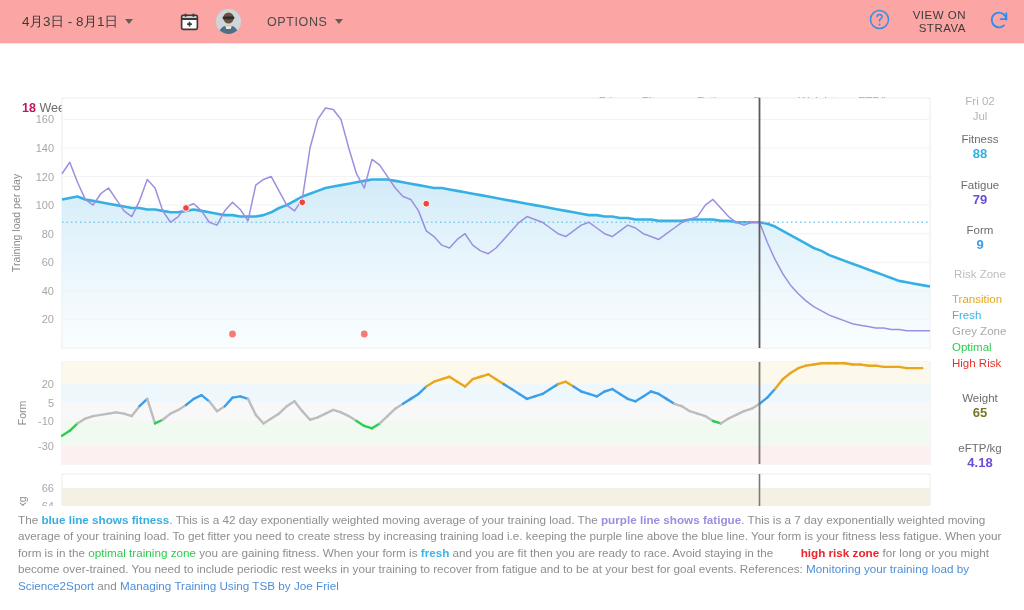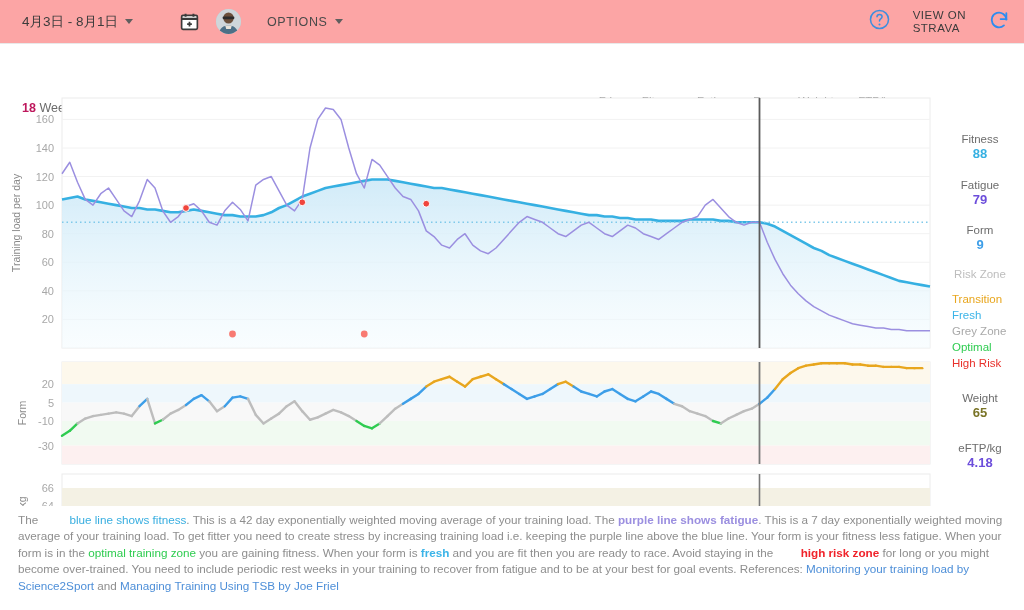--- a/index.html
+++ b/index.html
@@ -47,21 +47,21 @@
     margin-left:26px;
     font-size:12.5px; letter-spacing:0.6px;
     color:#4a4a4a; cursor:pointer; font-weight:500;
   }
   .topbar-right {
     margin-left:auto; display:flex; align-items:center; gap:22px;
   }
   .help-icon { cursor:pointer; display:block; }
   .strava-link {
     font-size:11.5px; line-height:13px; letter-spacing:0.5px;
-    color:#3b3b3b; text-align:left; cursor:pointer; font-weight:500;
+    color:#3b3b3b; text-align:right; cursor:pointer; font-weight:500;
     white-space:pre-line;
   }
   .refresh-icon { cursor:pointer; display:block; }
 
   
   #header-row {
     position:relative;
     height:42px;
     padding:8px 0 0 0;
   }
@@ -104,21 +104,21 @@
   .zone-list { position:absolute; left:6px; width:84px; }
   .zone-item { font-size:11.5px; line-height:16px; padding-left:10px; }
 
   
   #footer {
     position:absolute; left:0; top:508px;
     width:1024px; padding:4px 16px 0 18px;
     font-size:11.7px; line-height:16.4px;
     color:#8e8e8e;
   }
-  .c-blue { color:#38aee0; font-weight:400;margin-left:28px; }
+  .c-blue { color:#38aee0; font-weight:700; }
   .c-purple { color:#9b8fe0; font-weight:700; }
   .c-green { color:#2ecc50; font-weight:400; }
   .c-cyan { color:#3bb4e8; font-weight:700; }
   .c-red { color:#f0222a; font-weight:700;margin-left:24px; }
   .c-link { color:#4e8fd8; }
 </style>
 </head>
 <body>
 
 <div id="topbar">
@@ -388,20 +388,24 @@
       <text x="614.488188976378" y="494" text-anchor="middle" class="xtick">Jun 13</text>
       <text x="668.9370078740158" y="494" text-anchor="middle" class="xtick">Jun 20</text>
       <text x="723.3858267716536" y="494" text-anchor="middle" class="xtick">Jun 27</text>
       <text x="807.5" y="494" text-anchor="middle" class="xtick">Jul 11</text>
       <text x="857" y="494" text-anchor="middle" class="xtick">Jul 18</text>
       <text x="906.5" y="494" text-anchor="middle" class="xtick">Jul 25</text>
       <text x="956" y="494" text-anchor="middle" class="xtick">August</text>
       <text x="765.5" y="494" text-anchor="middle" class="xtick-active">Fri 02 Jul</text>
     </svg>
   <div id="legend">
+      <div class="lg" style="top: 8px;">
+        <div class="lt" style="color: rgb(181, 181, 181);">Fri 02</div>
+        <div class="lv" style="color: rgb(181, 181, 181); font-weight: 400; font-size: 11.5px;">Jul</div>
+      </div>
       <div class="lg" style="top: 46px;">
         <div class="lt">Fitness</div>
         <div class="lv" style="color: rgb(54, 176, 226);">88</div>
       </div>
       <div class="lg" style="top: 92px;">
         <div class="lt">Fatigue</div>
         <div class="lv" style="color: rgb(108, 77, 219);">79</div>
       </div>
       <div class="lg" style="top: 137px;">
         <div class="lt">Form</div>

